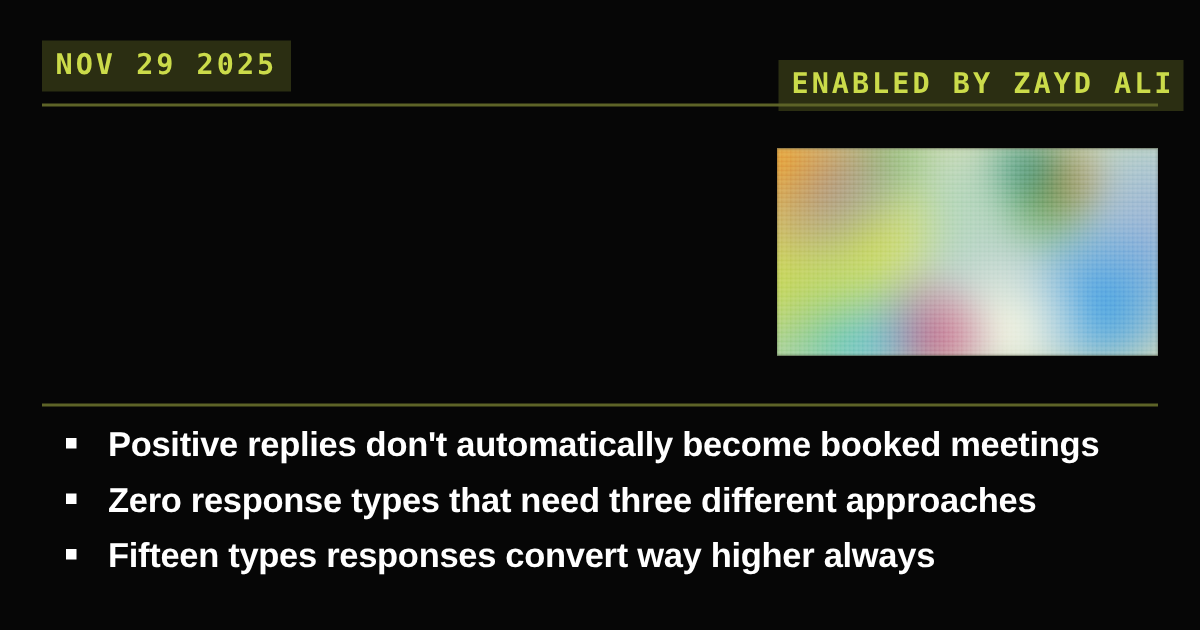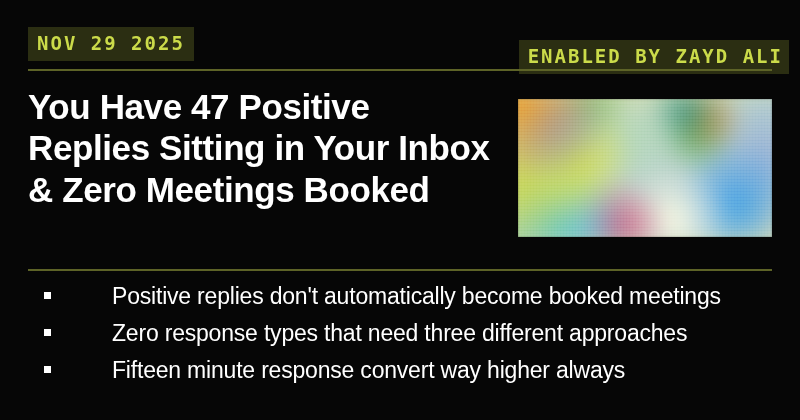--- a/index.html
+++ b/index.html
@@ -140,25 +140,24 @@
     width: 744px;
     list-style: none;
     margin: 0;
     padding: 0;
   }
   .bullet {
     display: flex;
     align-items: baseline;
     color: #ffffff;
     font-size: 23px;
-    font-weight: 400;
+    font-weight: 700;
     line-height: 1;
     height: 37px;
     letter-spacing: -0.2px;
-    gap: 40px;
   }
   .bullet-marker {
     flex: 0 0 auto;
     width: 7px;
     height: 7px;
     background: #ffffff;
     margin-right: 21px;
     margin-left: 16px;
     position: relative;
     top: -5px;
@@ -172,38 +171,37 @@
 
 <div class="card">
 
   <div class="header-row">
     <span class="tag">NOV 29 2025</span>
     <span class="tag tag-right">ENABLED BY ZAYD ALI</span>
   </div>
 
   <div class="rule rule-top"></div>
 
-  <h1 class="headline">You Have 47 Positive Replies Sitting in Your Inbox &amp; Zero Meetings Booked</h1>
 
   <div class="thumb">
     <div class="thumb-blobs"></div>
     <div class="thumb-grain"></div>
     <div class="thumb-edge"></div>
   </div>
 
   <div class="rule rule-mid"></div>
 
   <ul class="bullets">
     <li class="bullet">
       <span class="bullet-marker"></span>
       <span class="bullet-text">Positive replies don't automatically become booked meetings</span>
     </li>
     <li class="bullet">
       <span class="bullet-marker"></span>
       <span class="bullet-text">Zero response types that need three different approaches</span>
     </li>
     <li class="bullet">
       <span class="bullet-marker"></span>
-      <span class="bullet-text">Fifteen minute response convert way higher always</span>
+      <span class="bullet-text">Fifteen types responses convert way higher always</span>
     </li>
   </ul>
 
 </div>
 
 </body></html>

